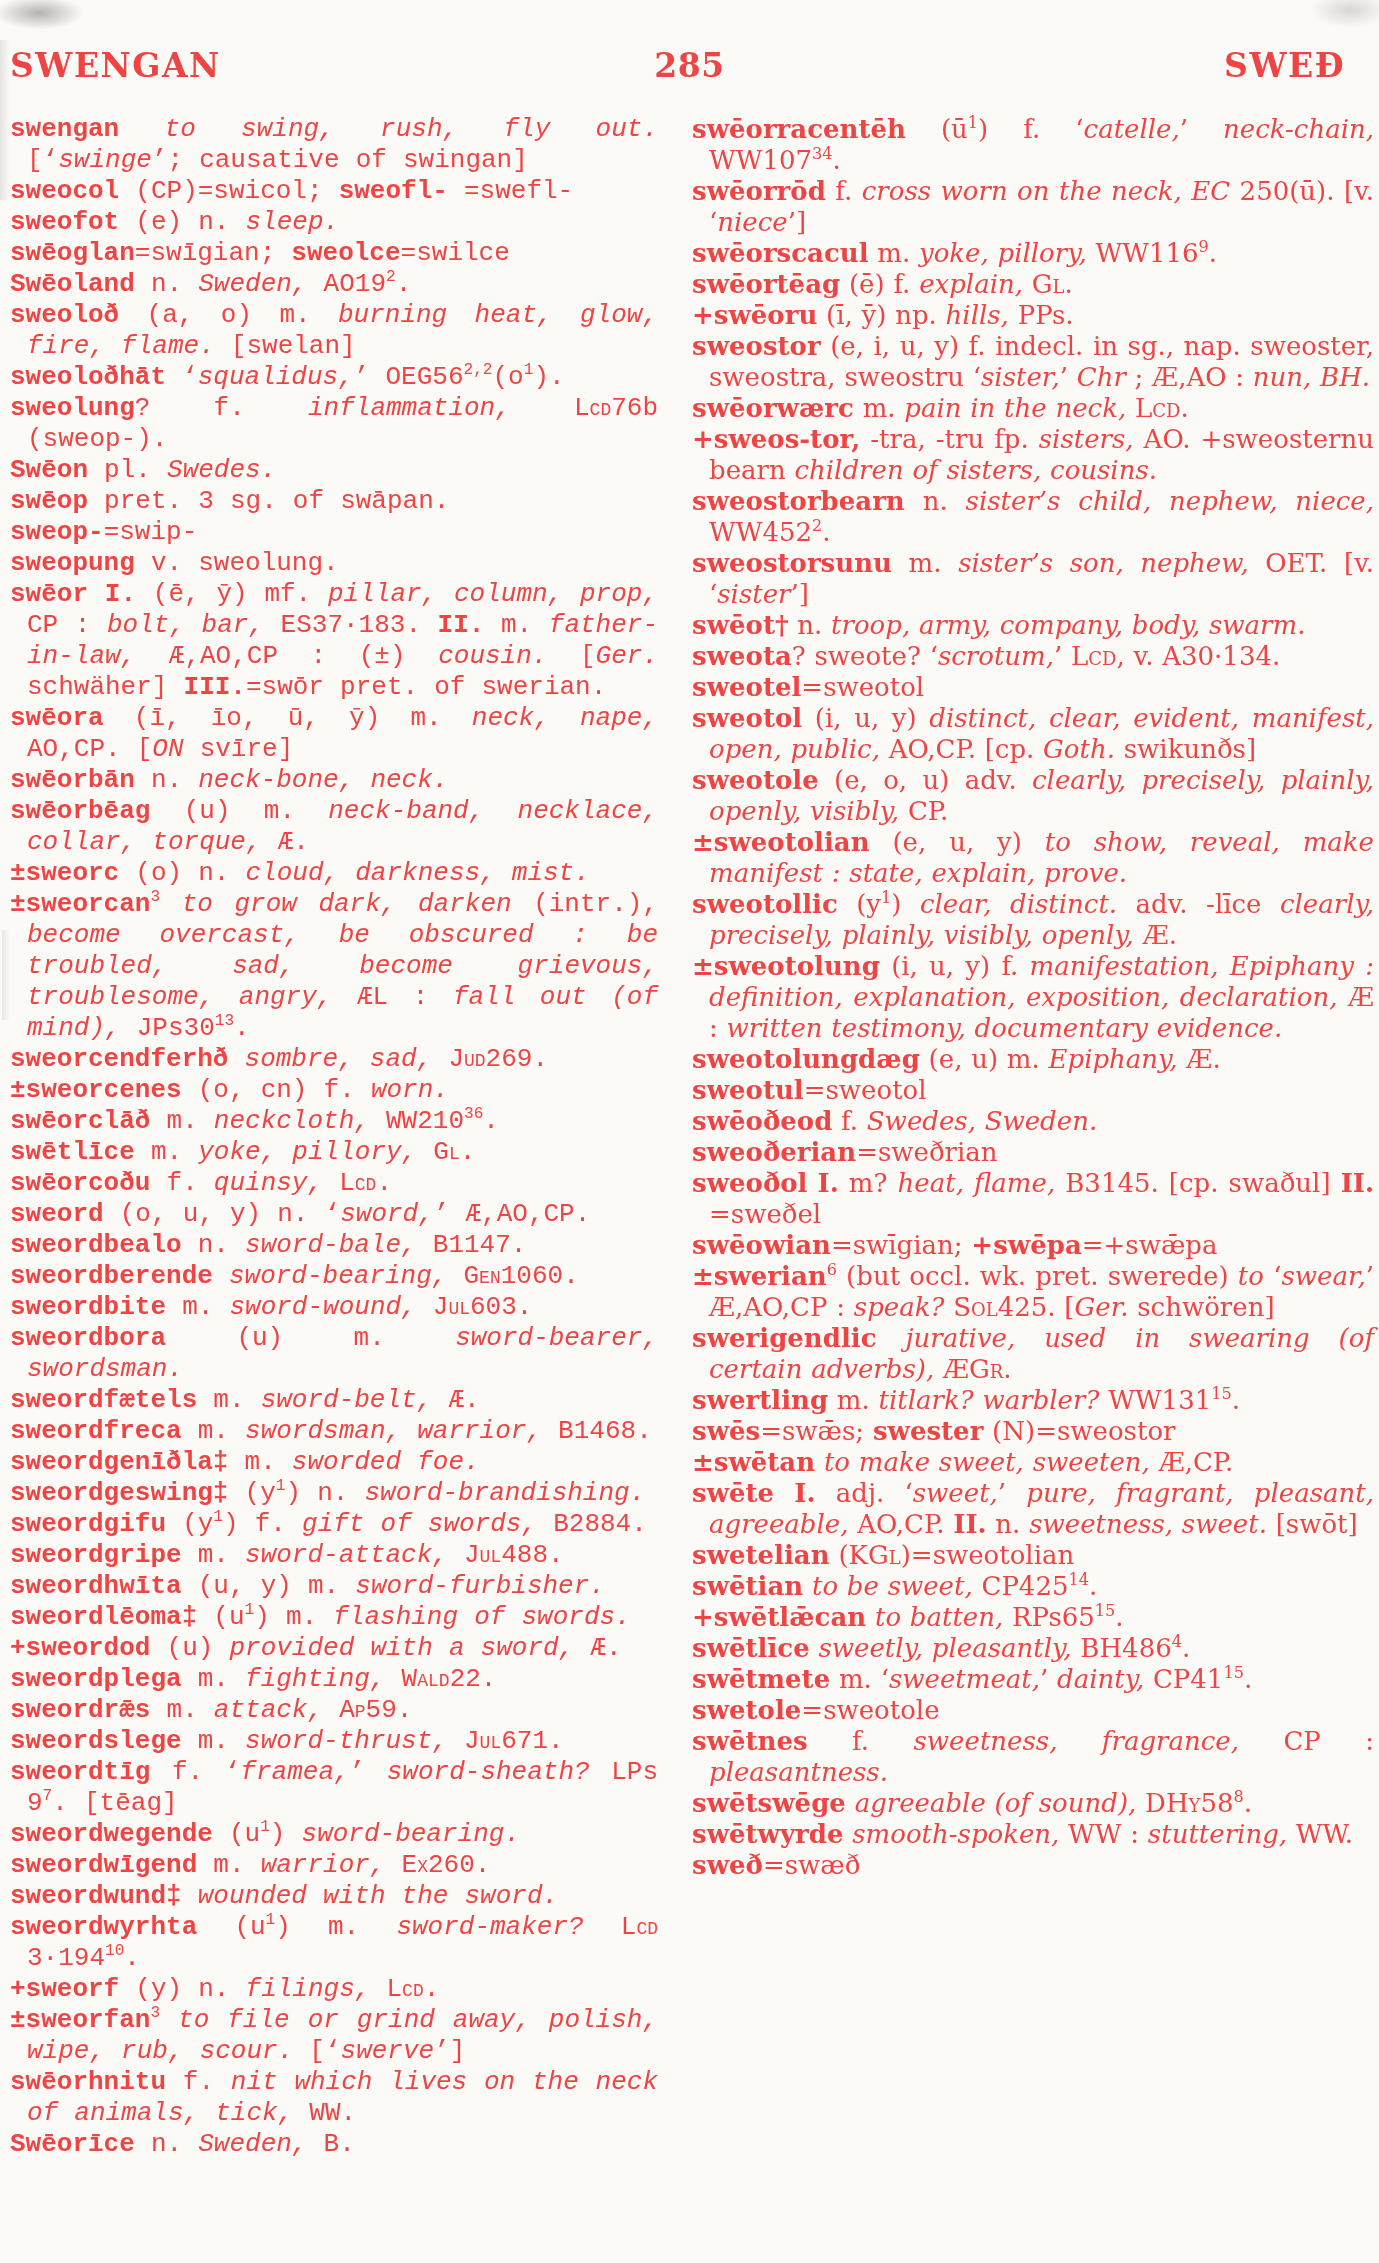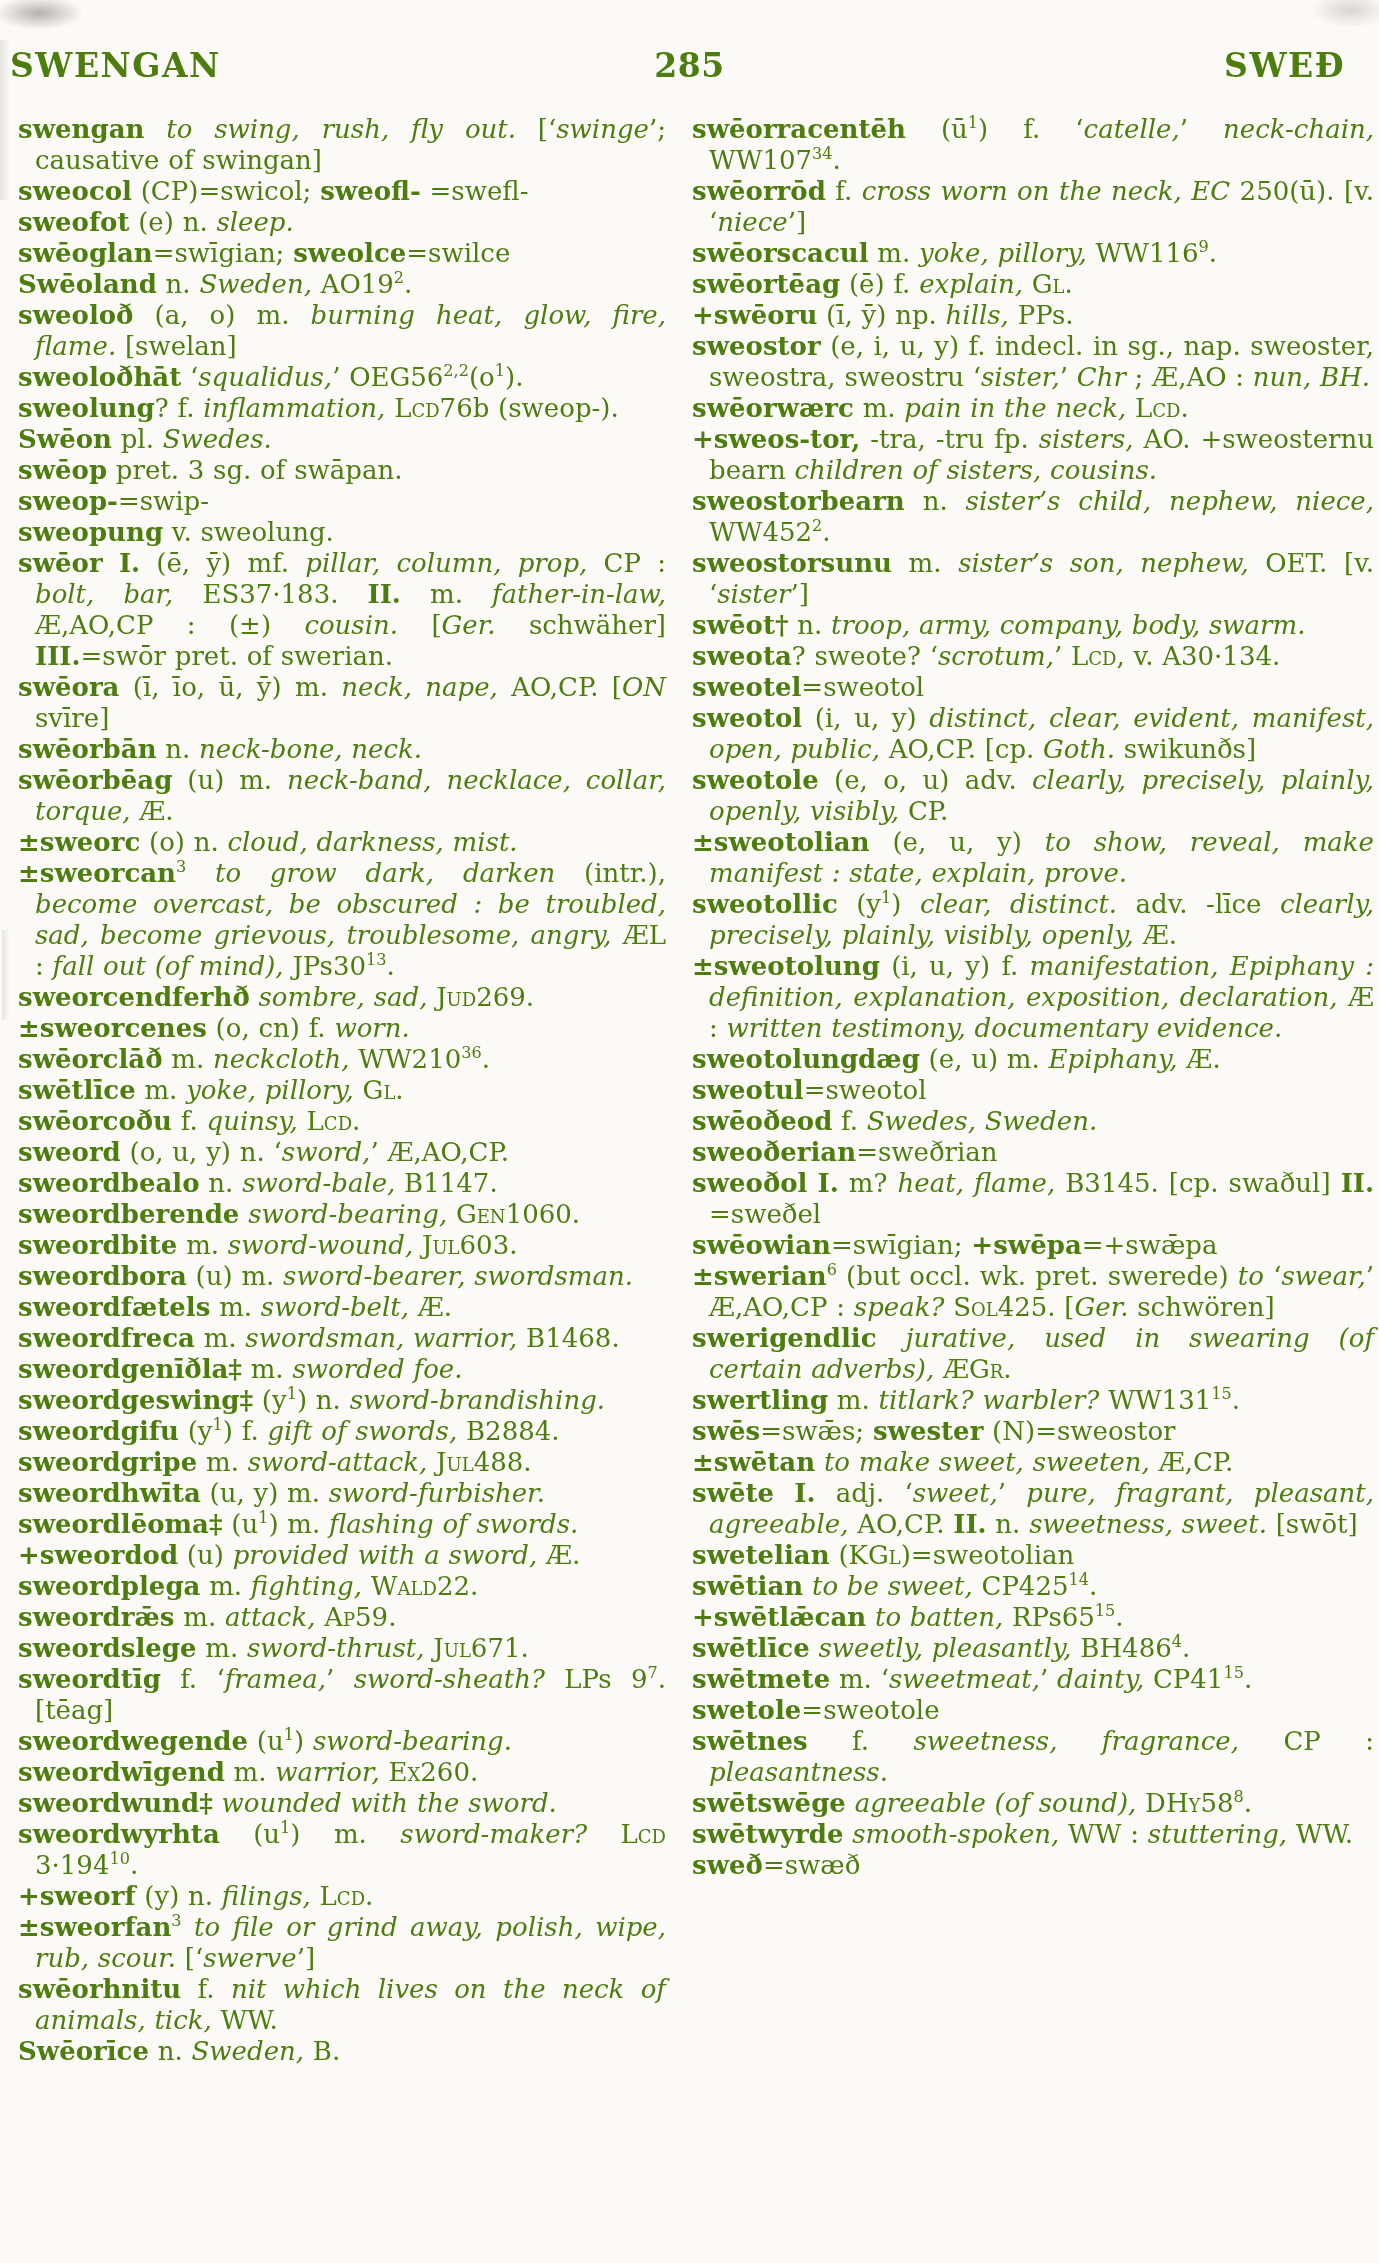--- a/index.html
+++ b/index.html
@@ -1,35 +1,35 @@
 <!DOCTYPE html>
 <html><head>
 <meta charset="utf-8">
 <style>
   html,body{margin:0;padding:0;background:#fbfaf6;}
   .page{
     position:relative;
     width:1379px;height:2263px;
     background:#fbfaf6;
-    color:#4d7c0f;
+    color:#ef4444;
     font-family:"DejaVu Serif", serif;
     overflow:hidden;
   }
   .header{position:absolute;top:46px;left:0;right:0;height:44px;}
   .hw{font-weight:bold;font-size:33px;letter-spacing:1.5px;position:absolute;top:0;}
   .hw.left{left:10px;}
   .hw.center{left:50%;transform:translateX(-50%);letter-spacing:0.5px;}
   .hw.right{right:34px;}
   .col{
     position:absolute;top:114px;
     text-align:justify;
     font-size:26px;line-height:31px;
     word-spacing:0.5px;
   }
-  #col-left{left:18px;width:648px;}
+  #col-left{left:10px;width:648px;font-family:Liberation Mono, monospace;}
   #col-right{left:692px;width:682px;}
   .entry{margin:0;padding-left:17px;text-indent:-17px;}
   .seg-b{font-weight:bold;}
   .seg-i{font-style:italic;}
   .seg-n{}
   .seg-sc{font-variant:small-caps;}
   sup.seg-sup{font-size:62%;line-height:0;vertical-align:super;}
   .smudge{position:absolute;pointer-events:none;}
   .s1{left:-6px;top:-4px;width:90px;height:34px;border-radius:50%;
       background:radial-gradient(ellipse at center, rgba(40,40,38,0.34), rgba(40,40,38,0) 70%);}

